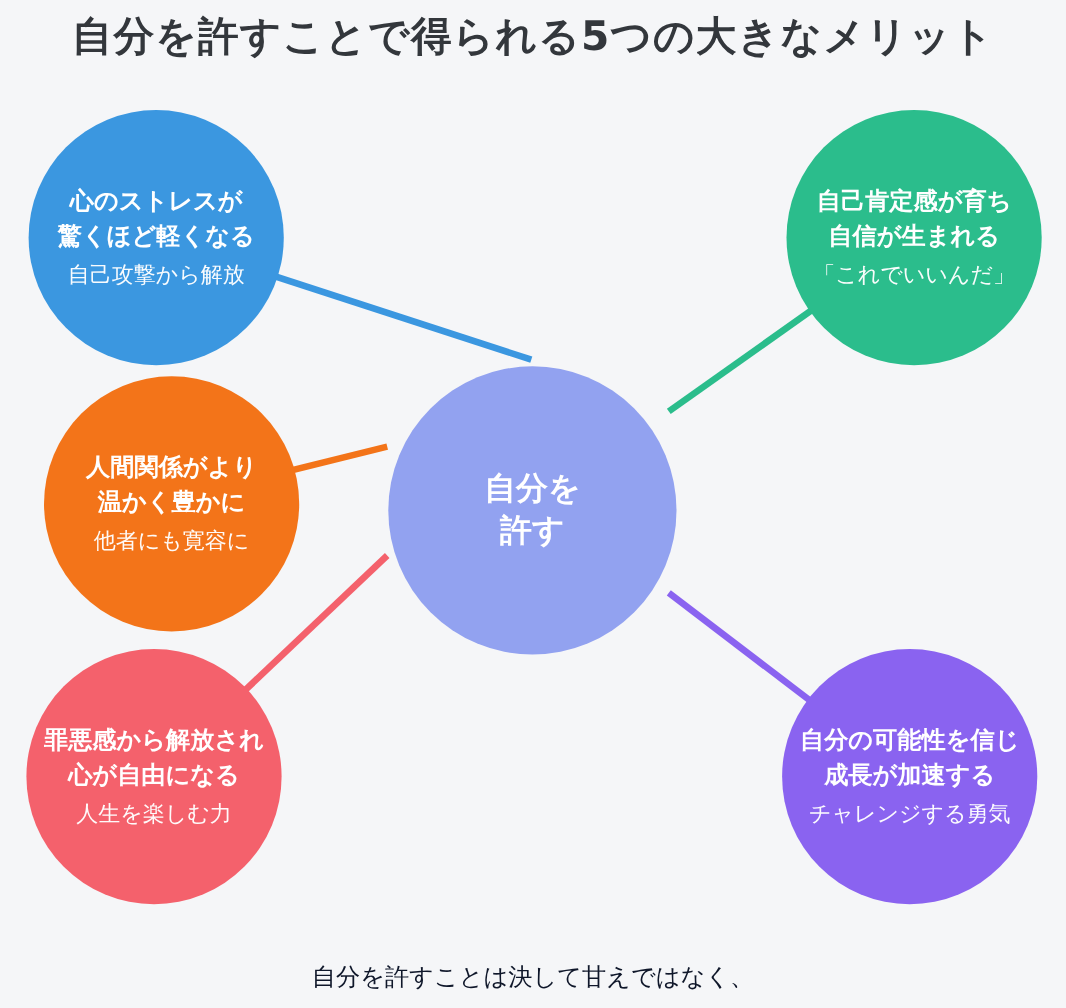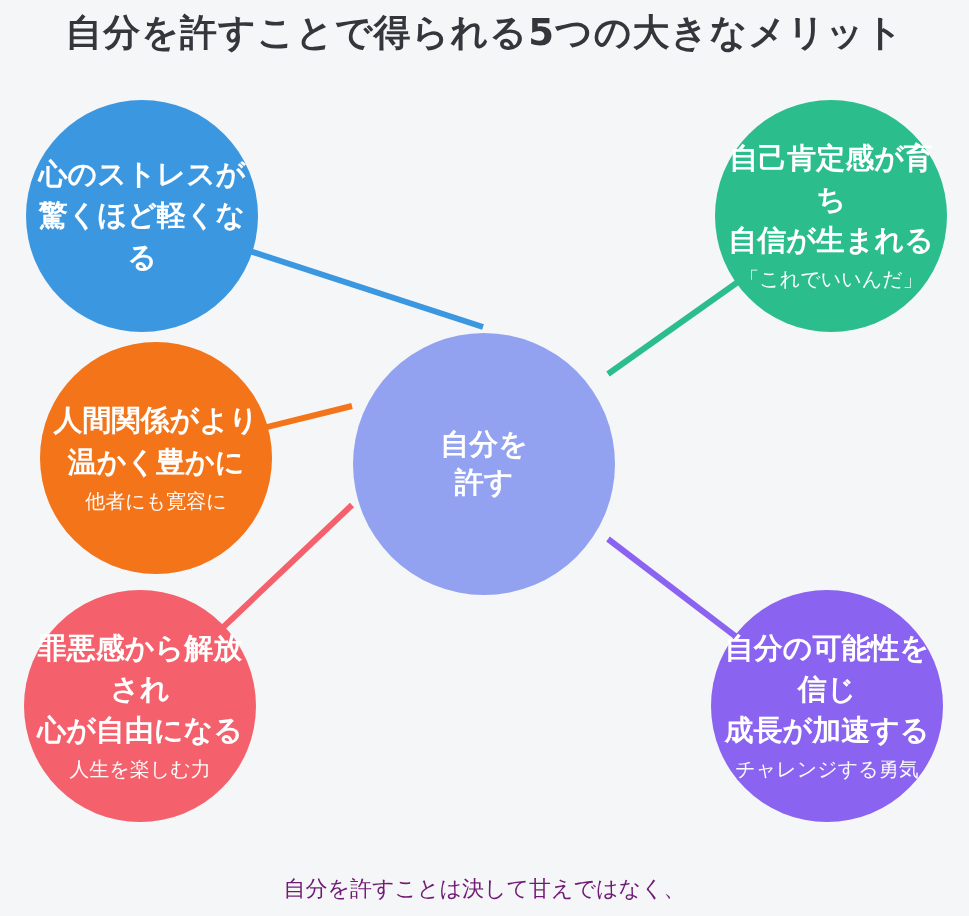--- a/index.html
+++ b/index.html
@@ -35,21 +35,21 @@
     border-radius: 50%;
     display: flex;
     flex-direction: column;
     align-items: center;
     justify-content: center;
     text-align: center;
     color: #ffffff;
   }
   .outer-node { width: 232px; height: 232px; }
   .node .node-title {
-    font-size: 29px;
+    font-size: 22px;
     font-weight: bold;
     line-height: 1.42;
   }
   .node .node-sub {
     font-size: 20px;
     font-weight: normal;
     line-height: 1.5;
     margin-top: 3px;
     opacity: 0.97;
   }
@@ -88,20 +88,21 @@
     <line x1="142" y1="216" x2="483" y2="327" style="stroke: rgb(59, 151, 224);"></line>
     <line x1="831" y1="216" x2="608" y2="374" style="stroke: rgb(43, 189, 140);"></line>
     <line x1="142" y1="458" x2="352" y2="406" style="stroke: rgb(243, 116, 25);"></line>
     <line x1="140" y1="706" x2="352" y2="505" style="stroke: rgb(244, 97, 108);"></line>
     <line x1="827" y1="706" x2="608" y2="539" style="stroke: rgb(138, 99, 240);"></line>
   </svg>
 
   <div class="node outer-node pos-top-left" style="background-color: rgb(59, 151, 224);">
     <div class="node-title">心のストレスが</div>
     <div class="node-title">驚くほど軽くなる</div>
+    <div class="node-sub">自己攻撃から解放</div>
   </div>
 
   <div class="node outer-node pos-top-right" style="background-color: rgb(43, 189, 140);">
     <div class="node-title">自己肯定感が育ち</div>
     <div class="node-title">自信が生まれる</div>
     <div class="node-sub">「これでいいんだ」</div>
   </div>
 
   <div class="node outer-node pos-middle-left" style="background-color: rgb(243, 116, 25);">
     <div class="node-title">人間関係がより</div>
@@ -119,17 +120,17 @@
     <div class="node-title">自分の可能性を信じ</div>
     <div class="node-title">成長が加速する</div>
     <div class="node-sub">チャレンジする勇気</div>
   </div>
 
   <div class="node center-node" style="background-color: rgb(146, 162, 240); color: rgb(255, 255, 255);">
     <div>自分を</div>
     <div>許す</div>
   </div>
 
-  <div class="footer" style="color: #701a75;">
+  <div class="footer" style="color: #0f172a;">
     <div>自分を許すことは決して甘えではなく、</div>
   </div>
 
 </div>
 
 </body></html>

